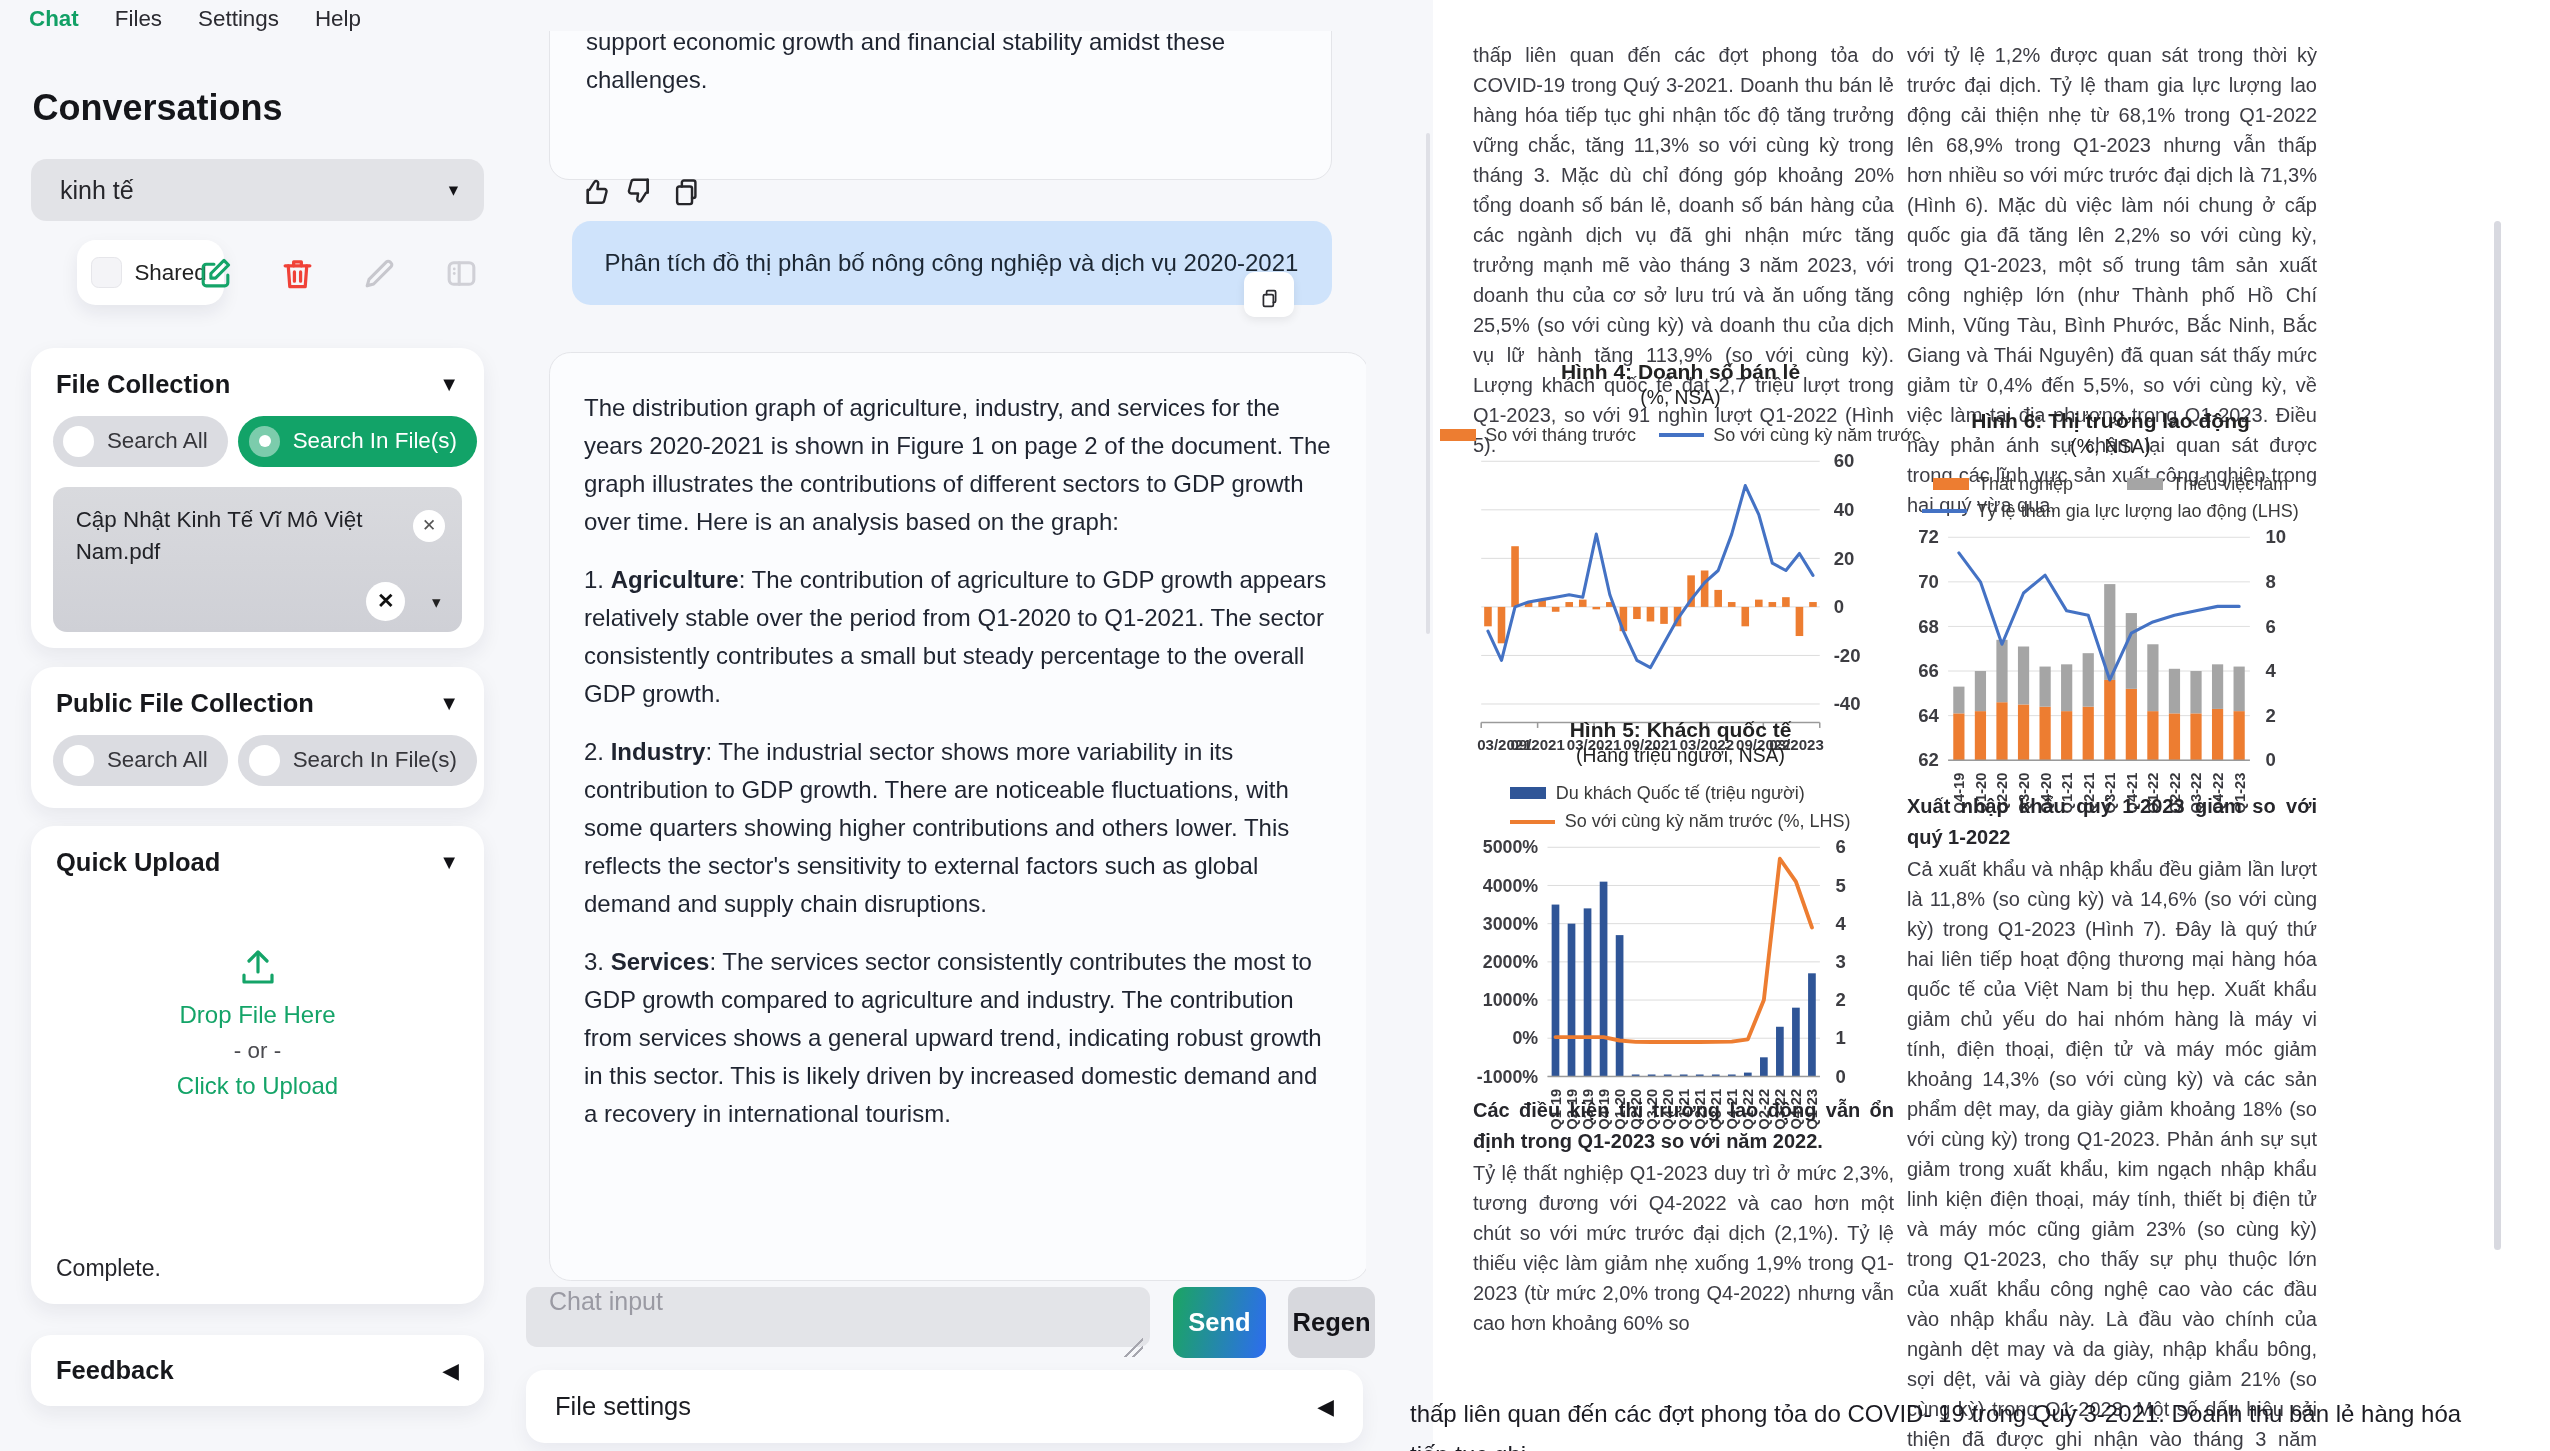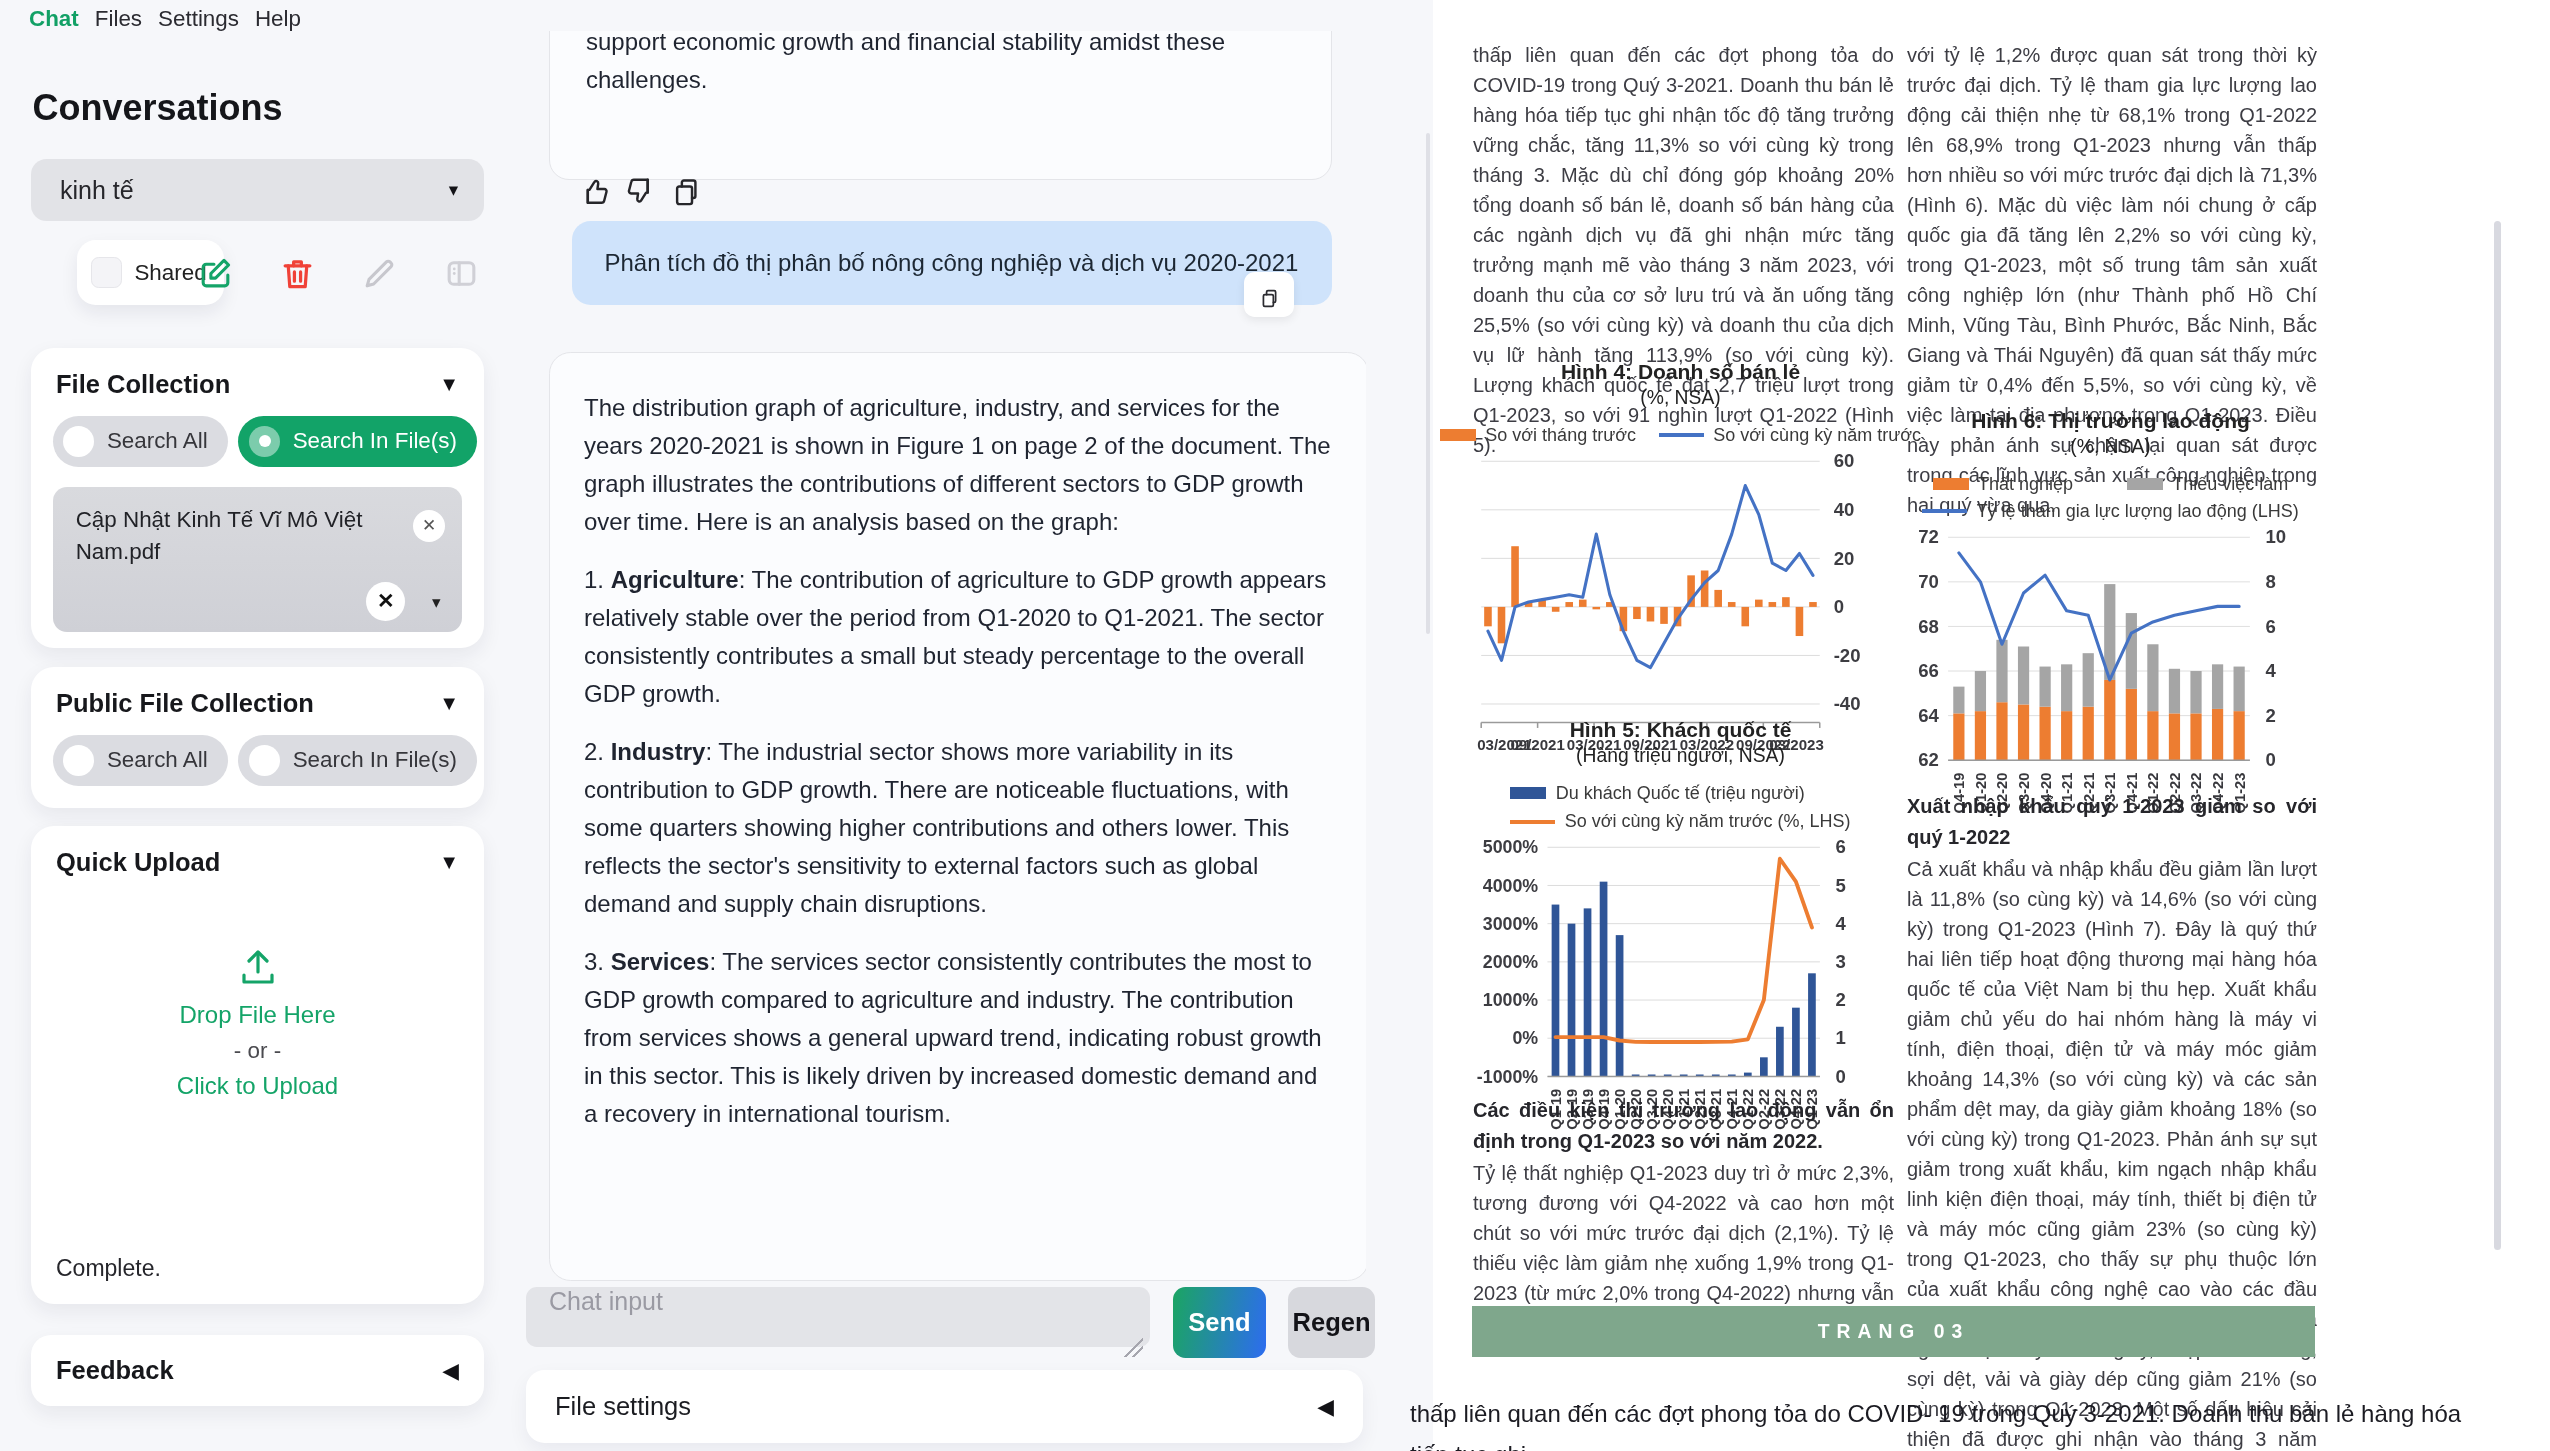--- a/index.html
+++ b/index.html
@@ -2,21 +2,21 @@
 <html style="font-size:12.4px"><head>
 <meta charset="utf-8">
 <style>
   html,body{margin:0;padding:0;}
   body{
     width:2550px;height:1452px;position:relative;overflow:hidden;
     background:#f6f7fa;font-family:"Liberation Sans",sans-serif;color:#222;
     -webkit-font-smoothing:antialiased;
   }
   
-  .topnav{position:absolute;left:29px;top:6.2px;display:flex;gap:16px;align-items:center;}
+  .topnav{position:absolute;left:29px;top:6.2px;display:flex;gap:36px;align-items:center;}
   .navitem{font-size:22.4px;color:#2b2b31;cursor:pointer;}
   .navitem.active{color:#12a065;font-weight:700;}
   .version{position:absolute;left:2315px;top:4.6px;font-size:20px;color:#3f3f46;white-space:nowrap;}
   
   .side-title{position:absolute;left:32.5px;top:87px;font-size:36px;font-weight:700;color:#15161a;}
   .convo-select{position:absolute;left:31px;top:159px;width:453px;height:62px;background:#e2e3e7;border-radius:15.5px;display:flex;align-items:center;cursor:pointer;}
   .convo-select .val{font-size:25px;color:#26262b;margin-left:29px;flex:1;}
   .caret{font-size:18.6px;color:#131317;margin-right:26px;}
   .shared-card{position:absolute;left:35px;top:240px;width:147px;height:65px;background:#fff;border-radius:18.6px;box-shadow:0 7.7px 18.6px rgba(25,25,60,.08);display:flex;align-items:center;margin-left:42px;}
   .checkbox{width:29px;height:29px;border-radius:7.7px;background:#f4f4f7;border:1.5px solid #e6e6ea;margin-left:14px;cursor:pointer;}
@@ -482,23 +482,20 @@
         <text x="361.5" y="316" font-size="19" fill="#38383d" text-anchor="end" font-weight="600" font-family="Liberation Sans" transform="rotate(-90 361.5 316)">Q2-22</text>
         <text x="389.3571428571429" y="316" font-size="19" fill="#38383d" text-anchor="end" font-weight="600" font-family="Liberation Sans" transform="rotate(-90 389.3571428571429 316)">Q3-22</text>
         <text x="417.2142857142857" y="316" font-size="19" fill="#38383d" text-anchor="end" font-weight="600" font-family="Liberation Sans" transform="rotate(-90 417.2142857142857 316)">Q4-22</text>
         <text x="445.0714285714286" y="316" font-size="19" fill="#38383d" text-anchor="end" font-weight="600" font-family="Liberation Sans" transform="rotate(-90 445.0714285714286 316)">Q1-23</text>
       </svg>
   </div>
 
   <div class="doc-h" style="left:474px;top:791px;width:410px;">Xuất nhập khẩu quý 1-2023 giảm so với quý 1-2022</div>
   <div class="doc-p" style="left:474px;top:854px;width:410px;">Cả xuất khẩu và nhập khẩu đều giảm lần lượt là 11,8% (so cùng kỳ) và 14,6% (so với cùng kỳ) trong Q1-2023 (Hình 7). Đây là quý thứ hai liên tiếp hoạt động thương mại hàng hóa quốc tế của Việt Nam bị thu hẹp. Xuất khẩu giảm chủ yếu do hai nhóm hàng là máy vi tính, điện thoại, điện tử và máy móc giảm khoảng 14,3% (so với cùng kỳ) và các sản phẩm dệt may, da giày giảm khoảng 18% (so với cùng kỳ) trong Q1-2023. Phản ánh sự sụt giảm trong xuất khẩu, kim ngạch nhập khẩu linh kiện điện thoại, máy tính, thiết bị điện tử và máy móc cũng giảm 23% (so cùng kỳ) trong Q1-2023, cho thấy sự phụ thuộc lớn của xuất khẩu công nghệ cao vào các đầu vào nhập khẩu này. Là đầu vào chính của ngành dệt may và da giày, nhập khẩu bông, sợi dệt, vải và giày dép cũng giảm 21% (so cùng kỳ) trong Q1-2023. Một số dấu hiệu cải thiện đã được ghi nhận vào tháng 3 năm 2023 khi xuất khẩu tăng 13,5% (so với tháng trước) và nhập khẩu tăng 24,4% (so với tháng</div>
 
-  <div class="doc-footer">
-    <div class="t">TRANG 03</div>
-  </div>
 </div>
 
 <div class="overflow-text">
   <div>thấp liên quan đến các đợt phong tỏa do COVID- 19 trong Quý 3-2021. Doanh thu bán lẻ hàng hóa tiếp tục ghi</div>
 
 </div>
 
 <div class="doc-scroll"></div>
 
 

